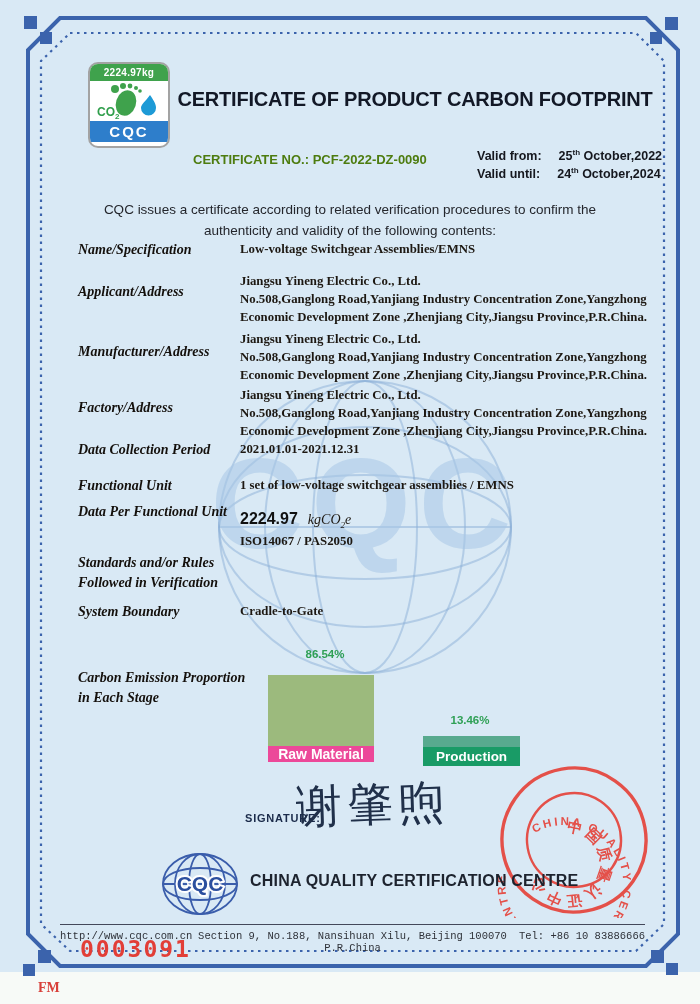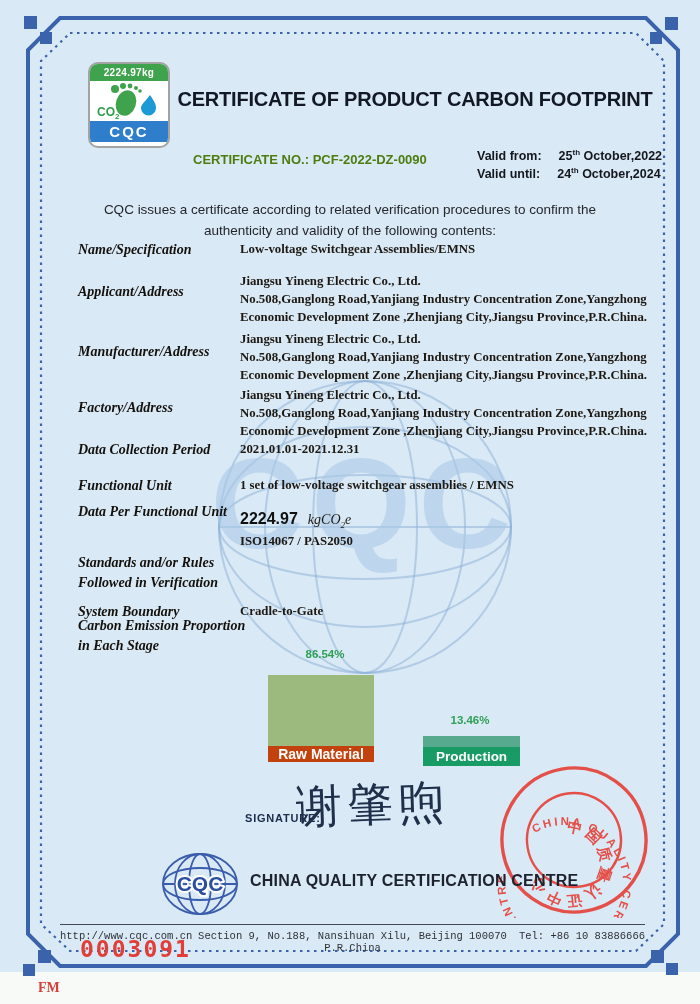--- a/index.html
+++ b/index.html
@@ -168,29 +168,29 @@
 
   <div class="lbl" style="top:553px">
     <span class="lline">Standards and/or Rules</span>
     <span class="lline">Followed in Verification</span>
   </div>
   <div class="val" style="top:534px">ISO14067 / PAS2050</div>
 
   <div class="lbl" style="top:604px">System Boundary</div>
   <div class="val" style="top:604px">Cradle-to-Gate</div>
 
-  <div class="lbl" style="top:616px">
+  <div class="lbl" style="top:668px">
     <span class="lline">Carbon Emission Proportion</span>
     <span class="lline">in Each Stage</span>
   </div>
 
   <div class="pct" style="left:280px;top:648px">86.54%</div>
   <div class="bar" style="left:268px;top:675px;width:106px;height:91px">
     <div class="fill" style="height:71px;background:#9cba7d"></div>
-    <div class="band" style="height:16px;background:#c2410c">Raw Material</div>
+    <div class="band" style="height:16px;background:#ec4899">Raw Material</div>
   </div>
   <div class="pct" style="left:425px;top:714px">13.46%</div>
   <div class="bar" style="left:423px;top:736px;width:97px;height:30px">
     <div class="fill" style="height:11px;background:#58aa8e"></div>
     <div class="band" style="height:19px;background:#199b66;font-size:13.5px">Production</div>
   </div>
 
   <div class="sig-label">SIGNATURE:</div>
   <div class="sig-name">谢肇煦</div>
 

